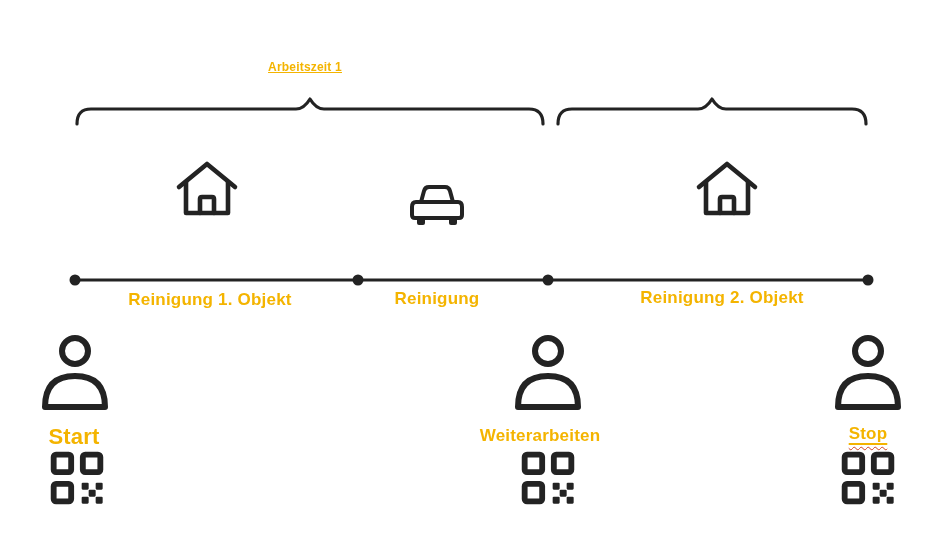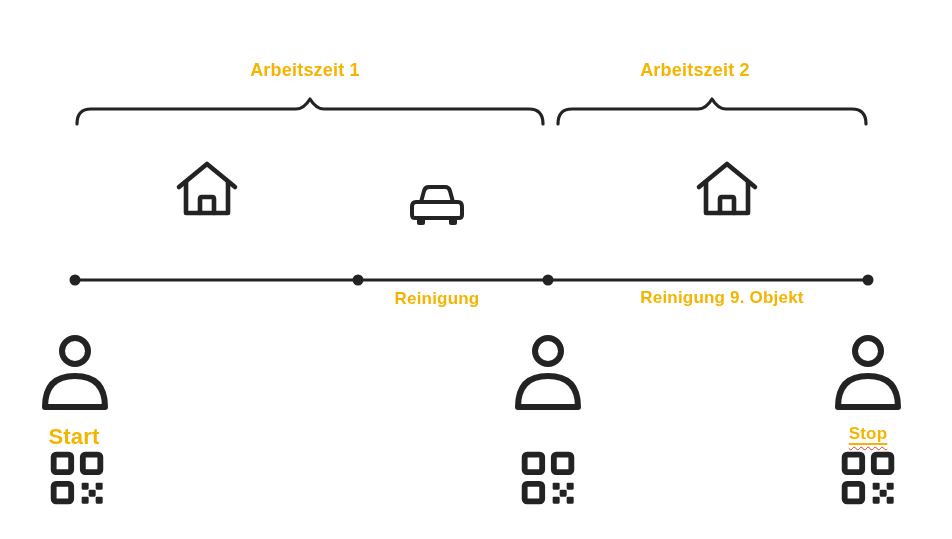--- a/index.html
+++ b/index.html
@@ -22,21 +22,21 @@
     position: absolute;
     color: var(--accent);
     font-weight: 700;
     text-align: center;
     letter-spacing: 0.2px;
     white-space: nowrap;
   }
   svg.icon, svg.shape { position: absolute; display: block; }
 
   
-  #arbeitszeit-1 { left: 205px; top: 60px; width: 200px; font-size: 18px; }
+  #arbeitszeit-1 { left: 205px; top: 60px; width: 200px; font-size: 12px; text-decoration: underline; }
   #arbeitszeit-2 { left: 595px; top: 60px; width: 200px; font-size: 18px; }
 
   
   #brace-1 { left: 75px;  top: 97px; }
   #brace-2 { left: 556px; top: 97px; }
 
   
   #house-1 { left: 173px; top: 157px; }
   #car-1   { left: 408px; top: 183px; }
   #house-2 { left: 693px; top: 157px; }
@@ -74,21 +74,20 @@
   #qr-1 { left: 49px;  top: 450px; }
   #qr-2 { left: 520px; top: 450px; }
   #qr-3 { left: 840px; top: 450px; }
 </style>
 </head>
 <body>
 
 <div class="canvas">
 
   <div class="label" id="arbeitszeit-1">Arbeitszeit 1</div>
-  <div class="label" id="arbeitszeit-2">Arbeitszeit 2</div>
 
   <svg class="shape" id="brace-1" width="470" height="30" viewBox="0 0 470 30">
     <path d="M2,27 Q2,12 16,12 L221,12 Q229,12 235,2 Q241,12 249,12 L454,12 Q468,12 468,27" fill="none" stroke="#232323" stroke-width="3.2" stroke-linecap="round" stroke-linejoin="round"></path>
   </svg>
 
   <svg class="shape" id="brace-2" width="312" height="30" viewBox="0 0 312 30">
     <path d="M2,27 Q2,12 16,12 L142,12 Q150,12 156,2 Q162,12 170,12 L296,12 Q310,12 310,27" fill="none" stroke="#232323" stroke-width="3.2" stroke-linecap="round" stroke-linejoin="round"></path>
   </svg>
 
   <svg class="icon" id="house-1" width="68" height="64" viewBox="0 0 68 64">
@@ -117,22 +116,23 @@
   </svg>
 
   <svg class="shape" id="timeline" width="952" height="24" viewBox="0 0 952 24">
     <line x1="75" y1="12" x2="868" y2="12" stroke="#232323" stroke-width="3"></line>
     <circle cx="75" cy="12" r="5.5" fill="#232323"></circle>
     <circle cx="358" cy="12" r="5.5" fill="#232323"></circle>
     <circle cx="548" cy="12" r="5.5" fill="#232323"></circle>
     <circle cx="868" cy="12" r="5.5" fill="#232323"></circle>
   </svg>
 
+  <div class="label" id="seg-label-1">Reinigung 1. Objekt</div>
   <div class="label" id="seg-label-2">Reinigung</div>
-  <div class="label" id="seg-label-3">Reinigung 9. Objekt</div>
+  <div class="label" id="seg-label-3">Reinigung 2. Objekt</div>
 
   <svg class="icon" id="person-1" width="72" height="82" viewBox="0 0 72 82">
     <g fill="none" stroke="#232323" stroke-width="6" stroke-linecap="round" stroke-linejoin="round">
       <circle cx="36" cy="17" r="13"></circle>
       <path d="M6 73 Q6 42 36 42 Q66 42 66 73 Z"></path>
     </g>
   </svg>
   <svg class="icon" id="person-2" width="72" height="82" viewBox="0 0 72 82">
     <g fill="none" stroke="#232323" stroke-width="6" stroke-linecap="round" stroke-linejoin="round">
       <circle cx="36" cy="17" r="13"></circle>
@@ -140,20 +140,21 @@
     </g>
   </svg>
   <svg class="icon" id="person-3" width="72" height="82" viewBox="0 0 72 82">
     <g fill="none" stroke="#232323" stroke-width="6" stroke-linecap="round" stroke-linejoin="round">
       <circle cx="36" cy="17" r="13"></circle>
       <path d="M6 73 Q6 42 36 42 Q66 42 66 73 Z"></path>
     </g>
   </svg>
 
   <div class="label" id="marker-label-1">Start</div>
+  <div class="label" id="marker-label-2">Weiterarbeiten</div>
   <div class="label" id="marker-label-3">
     <span class="squiggle"><span class="solid-underline">Stop</span></span>
   </div>
 
   <svg class="icon" id="qr-1" width="56" height="56" viewBox="0 0 48 48">
     <g fill="none" stroke="#232323" stroke-width="5" stroke-linejoin="round">
       <rect x="4" y="4" width="15" height="15" rx="2"></rect>
       <rect x="29" y="4" width="15" height="15" rx="2"></rect>
       <rect x="4" y="29" width="15" height="15" rx="2"></rect>
     </g>

